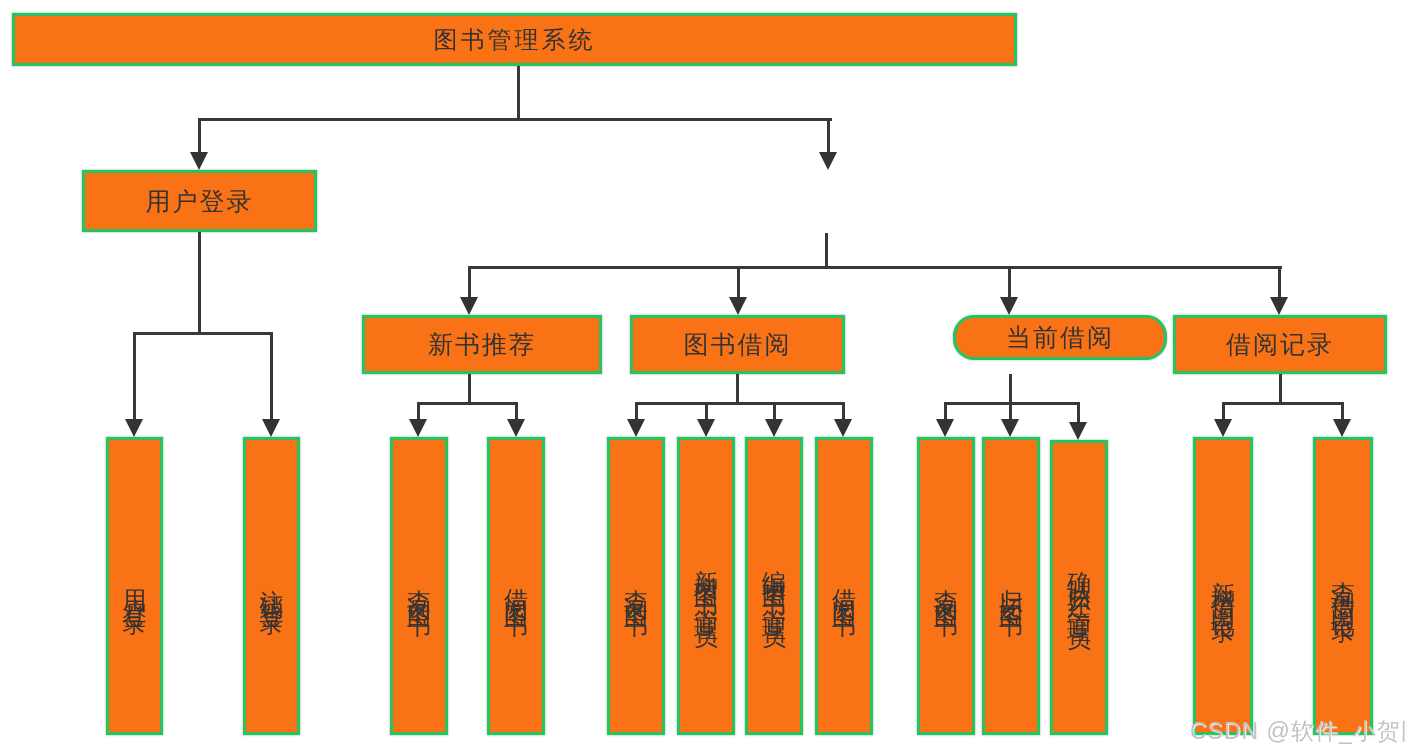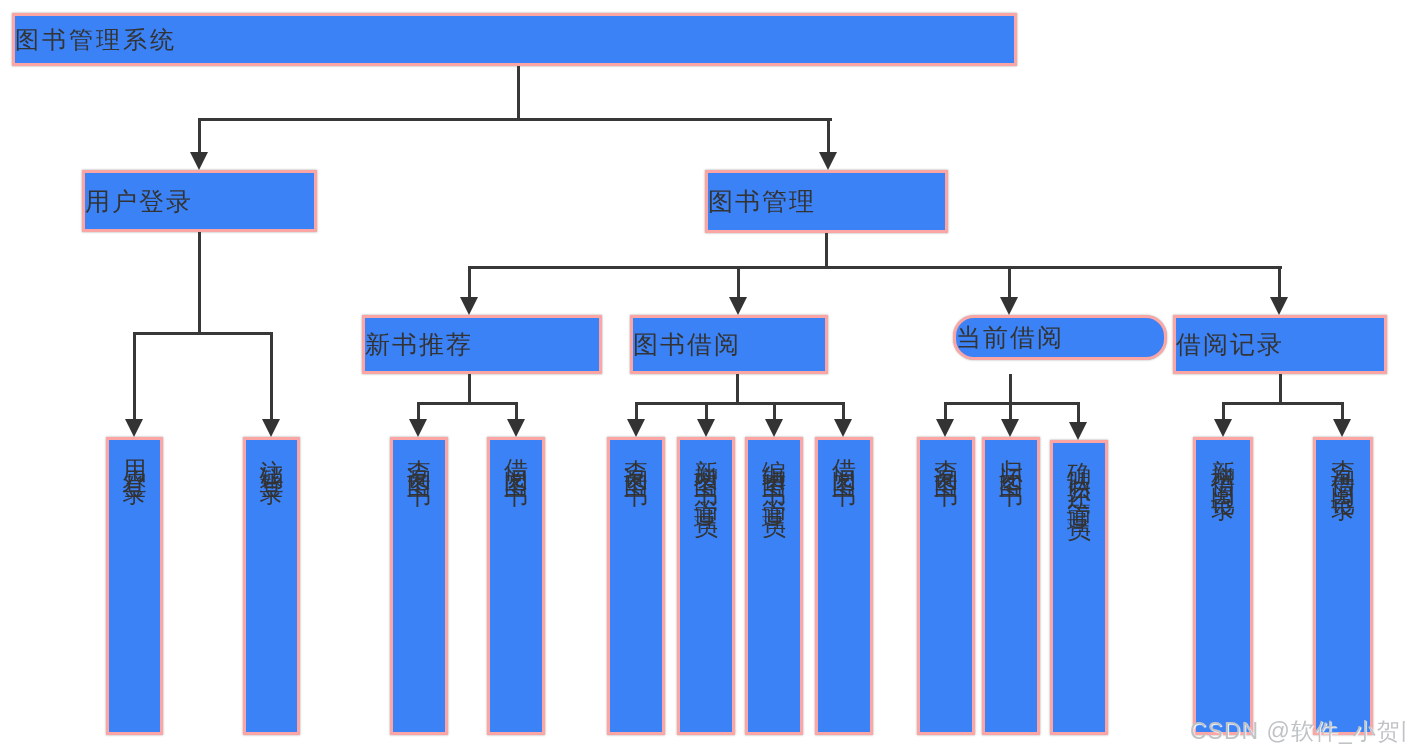--- a/index.html
+++ b/index.html
@@ -7,23 +7,23 @@
     position:relative;
     width:1405px;height:747px;
     background:#ffffff;
     font-family:"Liberation Sans","DejaVu Sans",sans-serif;
     color:#333333;
     overflow:hidden;
   }
   .node{
     position:absolute;
     box-sizing:border-box;
-    border:3px solid #fca5a5;
-    background:#3b82f6;
-    display:flex;align-items:center;justify-content:flex-start;
+    border:3px solid #22c55e;
+    background:#f97316;
+    display:flex;align-items:center;justify-content:center;
     box-shadow:0 0 2px rgba(70,70,70,.5);
   }
   .node.h{font-size:25px;letter-spacing:2px;white-space:nowrap;}
   .node.root{font-size:24px;letter-spacing:3px;}
   .node.v{
     writing-mode:vertical-rl;
     text-orientation:mixed;
     font-size:24px;
     letter-spacing:8px;
     line-height:1;
@@ -59,23 +59,20 @@
   <div class="vline" style="left:517px;top:66px;height:55px;"></div>
   <div class="hline" style="left:199px;top:118px;width:633px;"></div>
   <div class="vline" style="left:198px;top:118px;height:36px;"></div>
   <div class="ahead" style="left:190px;top:152px;"></div>
   <div class="vline" style="left:827px;top:118px;height:36px;"></div>
   <div class="ahead" style="left:819px;top:152px;"></div>
 
   <div class="node h" style="left:82px;top:170px;width:235px;height:62px;">
     <span>用户登录</span>
   </div>
-  <div class="node h" style="left:705px;top:170px;width:243px;height:63px;">
-    <span>图书管理</span>
-  </div>
 
   <div class="vline" style="left:198px;top:232px;height:103px;"></div>
   <div class="hline" style="left:133px;top:332px;width:140px;"></div>
   <div class="vline" style="left:133px;top:332px;height:89px;"></div>
   <div class="ahead" style="left:125px;top:419px;"></div>
   <div class="vline" style="left:270px;top:332px;height:89px;"></div>
   <div class="ahead" style="left:262px;top:419px;"></div>
 
   <div class="vline" style="left:825px;top:233px;height:36px;"></div>
   <div class="hline" style="left:468px;top:266px;width:814px;"></div>
@@ -84,21 +81,21 @@
   <div class="vline" style="left:737px;top:266px;height:33px;"></div>
   <div class="ahead" style="left:729px;top:297px;"></div>
   <div class="vline" style="left:1008px;top:266px;height:33px;"></div>
   <div class="ahead" style="left:1000px;top:297px;"></div>
   <div class="vline" style="left:1278px;top:266px;height:33px;"></div>
   <div class="ahead" style="left:1270px;top:297px;"></div>
 
   <div class="node h" style="left:362px;top:315px;width:240px;height:59px;">
     <span>新书推荐</span>
   </div>
-  <div class="node h" style="left:630px;top:315px;width:198px;height:59px;">
+  <div class="node h" style="left:630px;top:315px;width:215px;height:59px;">
     <span>图书借阅</span>
   </div>
   <div class="node h" style="left:953px;top:315px;width:214px;height:45px;border-radius:21px;">
     <span>当前借阅</span>
   </div>
   <div class="node h" style="left:1173px;top:315px;width:214px;height:59px;">
     <span>借阅记录</span>
   </div>
 
   <div class="vline" style="left:468px;top:374px;height:31px;"></div>

